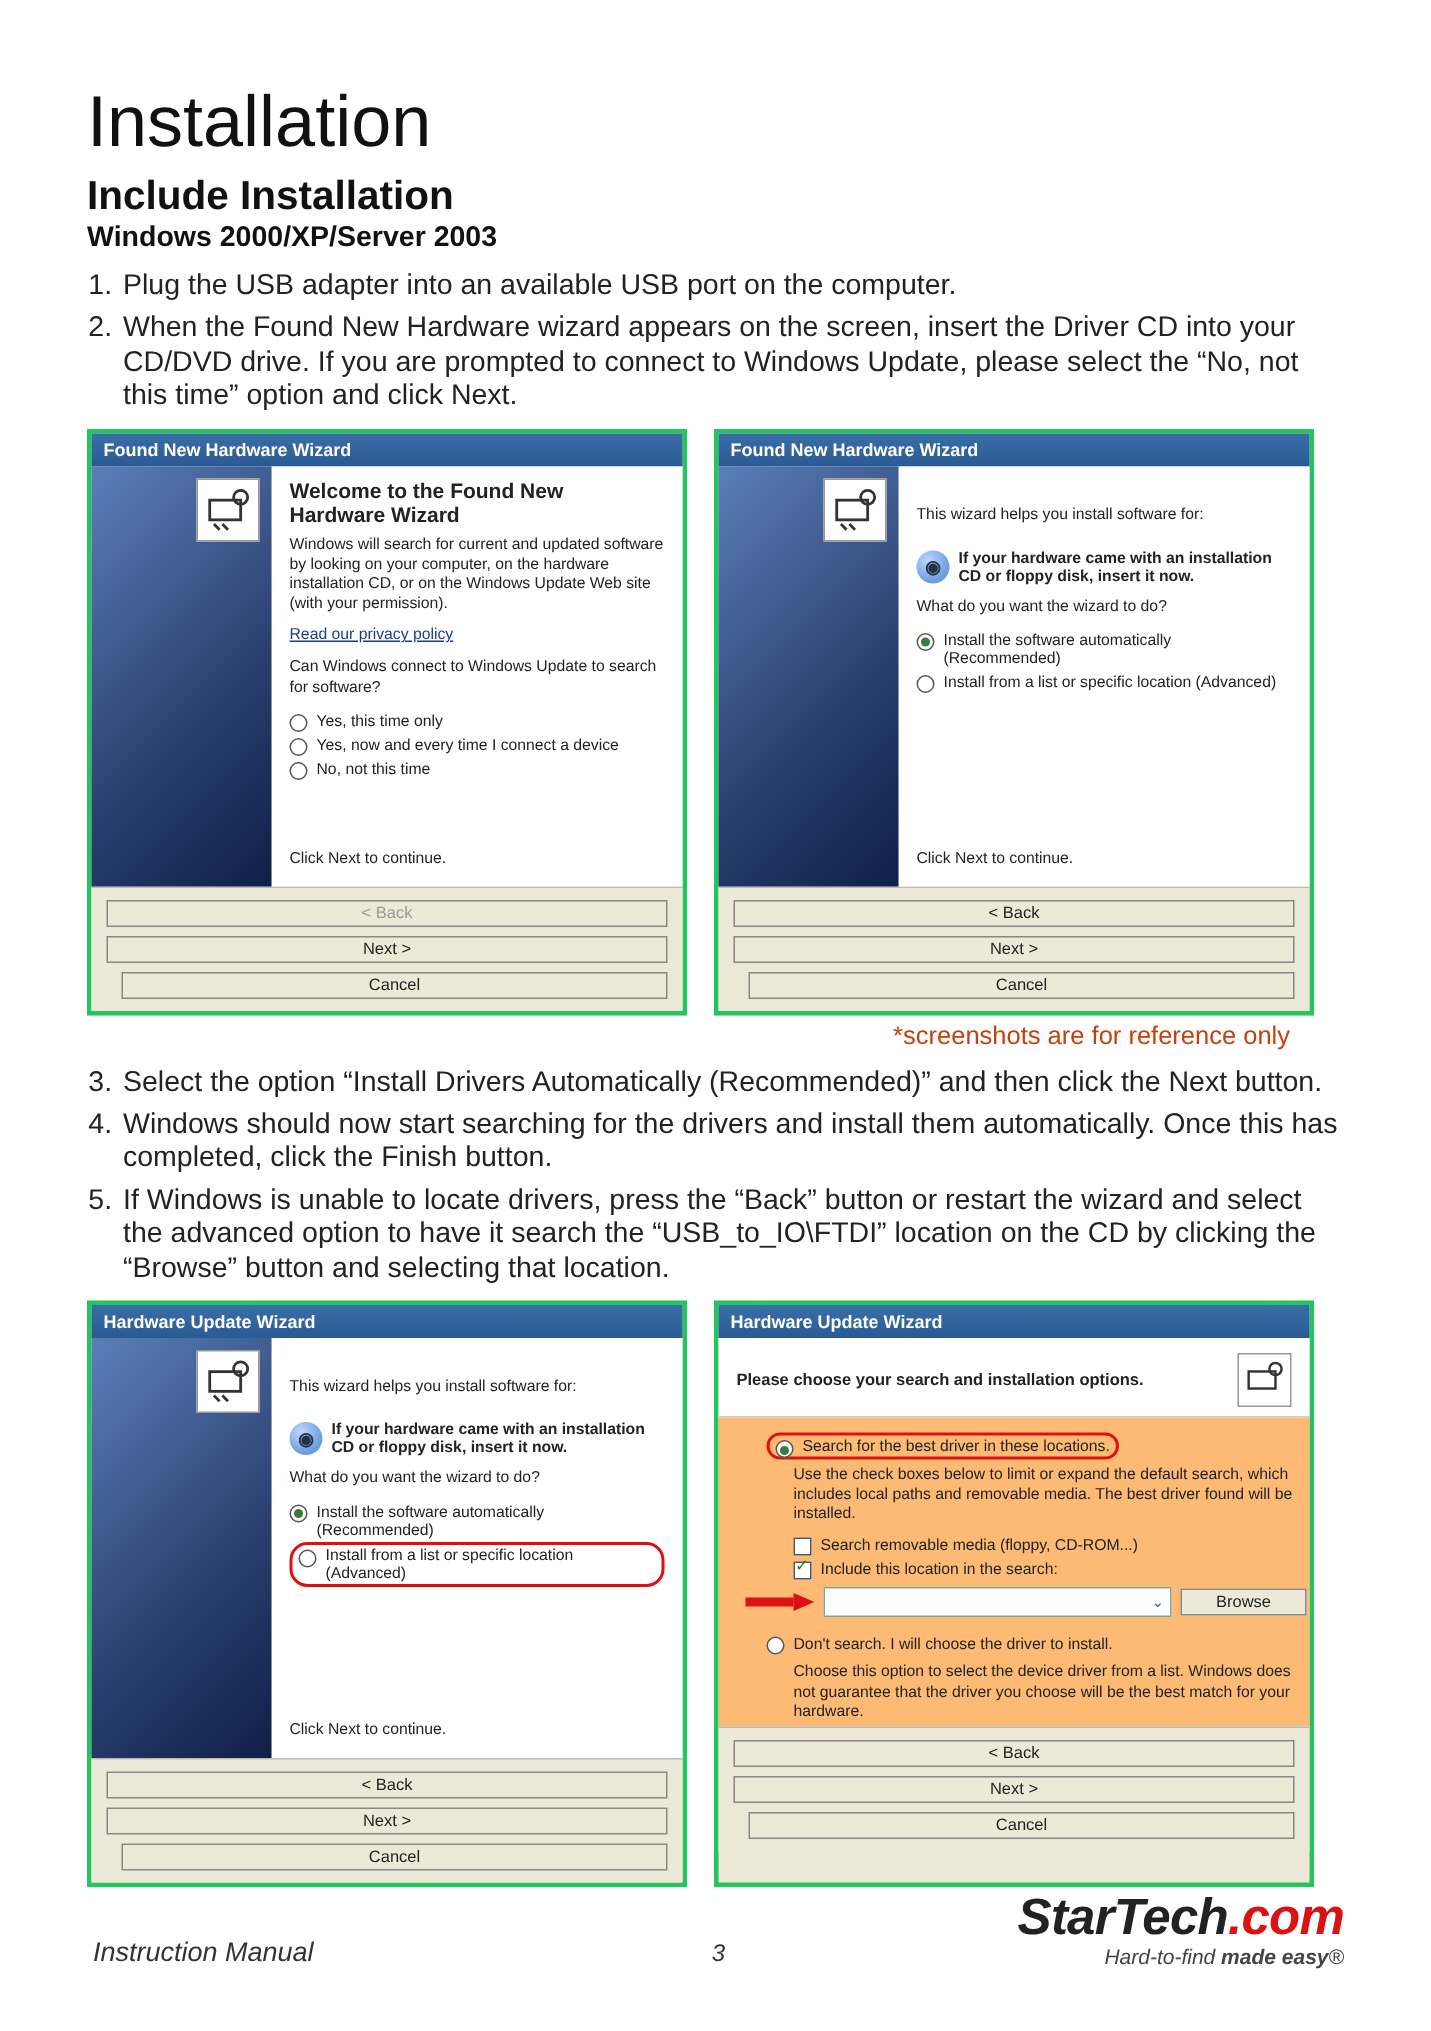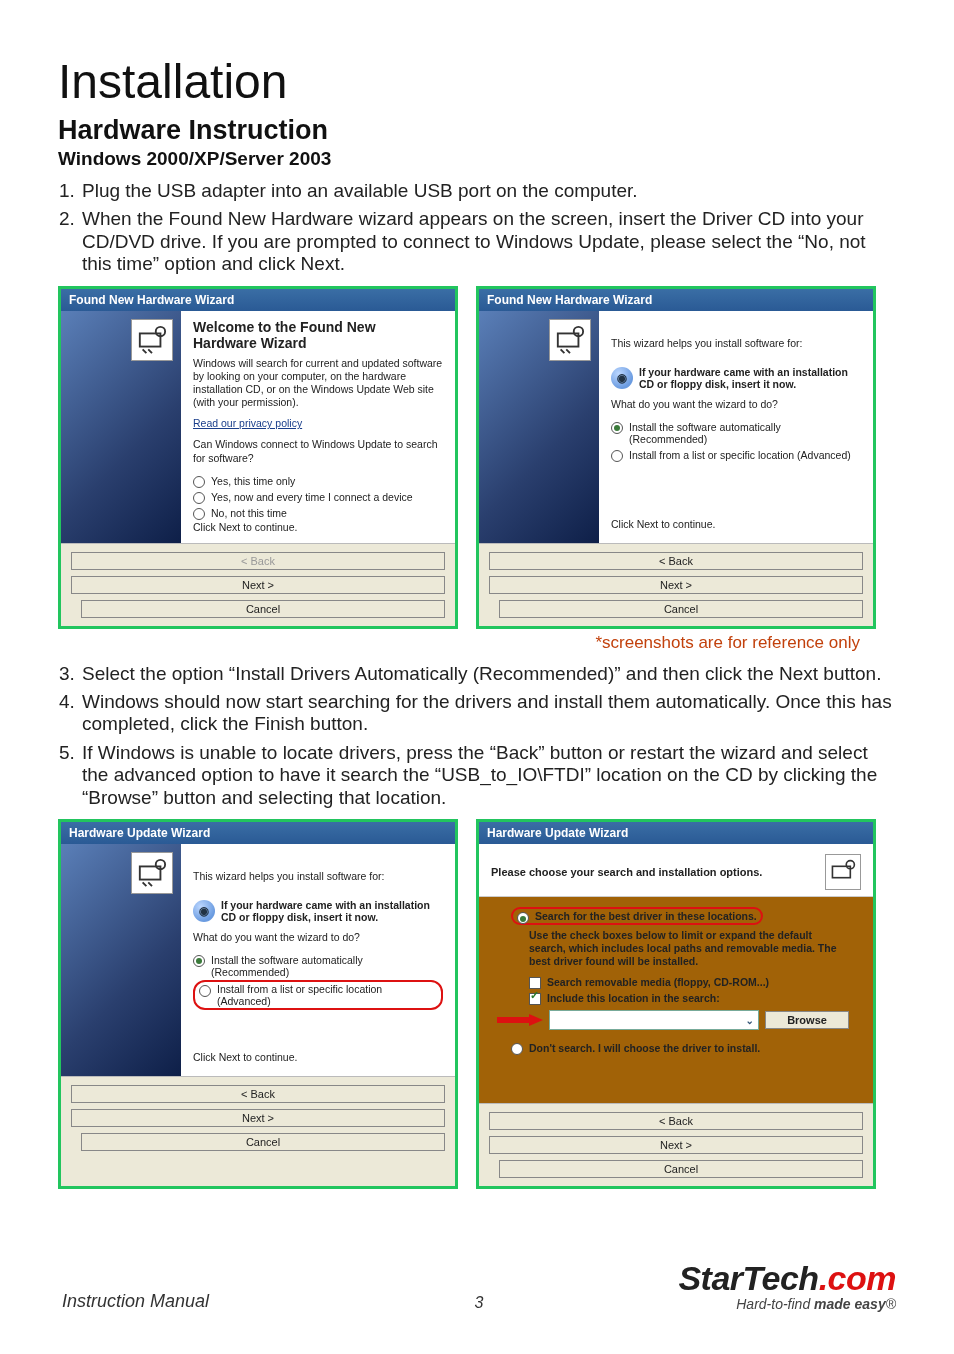--- a/index.html
+++ b/index.html
@@ -58,21 +58,21 @@
   }
   .wiz-title {
     background: linear-gradient(#3a6ea5, #2a5a95);
     color: #fff;
     font-weight: 700;
     font-size: 12px;
     padding: 4px 8px;
   }
   .wiz-body {
     display: flex;
-    height: 232px;
+    height: 280px;
   }
   .wiz-side {
     width: 120px;
     background: linear-gradient(135deg, #5a7fb8 0%, #2a3f6e 60%, #0e1f48 100%);
     position: relative;
     flex: 0 0 120px;
   }
   .wiz-icon {
     position: absolute; top: 8px; right: 8px;
     width: 40px; height: 40px;
@@ -168,25 +168,24 @@
     justify-content: space-between;
     border-bottom: 1px solid #ccc;
     text-align: center;
   }
   .wiz-white-head .t { font-weight: 700; font-size: 11px; }
   .wiz-white-head .ic {
     width: 34px; height: 34px; background: #fff; border: 1px solid #999;
     display: flex; align-items: center; justify-content: center;
   }
   .wiz-panel-body {
-    background: #a16207;
-    padding: 10px 24px 4px 32px;
+    background: #fdba74;
+    padding: 10px 2px 4px 32px;
     height: 192px;
     font-size: 10.5px;
-    font-weight: bold;
   }
   .browse-row {
     display: flex; gap: 6px; align-items: center; margin: 4px 0 10px 18px;
   }
   .path-box {
     flex: 1; height: 18px; border: 1px solid #7a9; background: #fff;
     display: flex; align-items: center; justify-content: flex-end; padding: 0 4px;
     color: #357; font-size: 10px;
   }
   .red-arrow {
@@ -215,21 +214,21 @@
   .brand .tag { font-size: 14px; color: #444; margin-top: -2px; }
   .brand .tag .b { font-weight: 700; }
   .spacer { flex: 1; }
 </style>
 </head>
 <body>
 
 <div class="page">
 
   <h1 class="title">Installation</h1>
-  <h2 class="subtitle">Hardware Instruction</h2>
+  <h2 class="subtitle">Include Installation</h2>
   <h3 class="subsub">Windows 2000/XP/Server 2003</h3>
 
   <ol class="steps">
     <li>Plug the USB adapter into an available USB port on the computer.</li>
     <li>When the Found New Hardware wizard appears on the screen, insert the Driver CD into your CD/DVD drive. If you are prompted to connect to Windows Update, please select the “No, not this time” option and click Next.</li>
   </ol>
 
   <div class="shot-row">
 
     <div class="wizard">
@@ -360,20 +359,21 @@
         <label class="wiz-cb" style="margin-left:18px">Search removable media (floppy, CD-ROM...)</label>
         <label class="wiz-cb chk" style="margin-left:18px">Include this location in the search:</label>
         <div class="browse-row">
           <span class="red-arrow"></span>
           <div class="path-box">
               <span>⌄</span>
             </div>
           <div class="wiz-btn">Browse</div>
         </div>
         <label class="wiz-radio">Don't search. I will choose the driver to install.</label>
+        <div class="wiz-p" style="margin:4px 0 0 18px">Choose this option to select the device driver from a list. Windows does not guarantee that the driver you choose will be the best match for your hardware.</div>
       </div>
       <div class="wiz-foot">
         <div class="wiz-btn">&lt; Back</div>
         <div class="wiz-btn">Next &gt;</div>
         <div class="wiz-btn" style="margin-left:10px">Cancel</div>
       </div>
     </div>
 
   </div>
 

